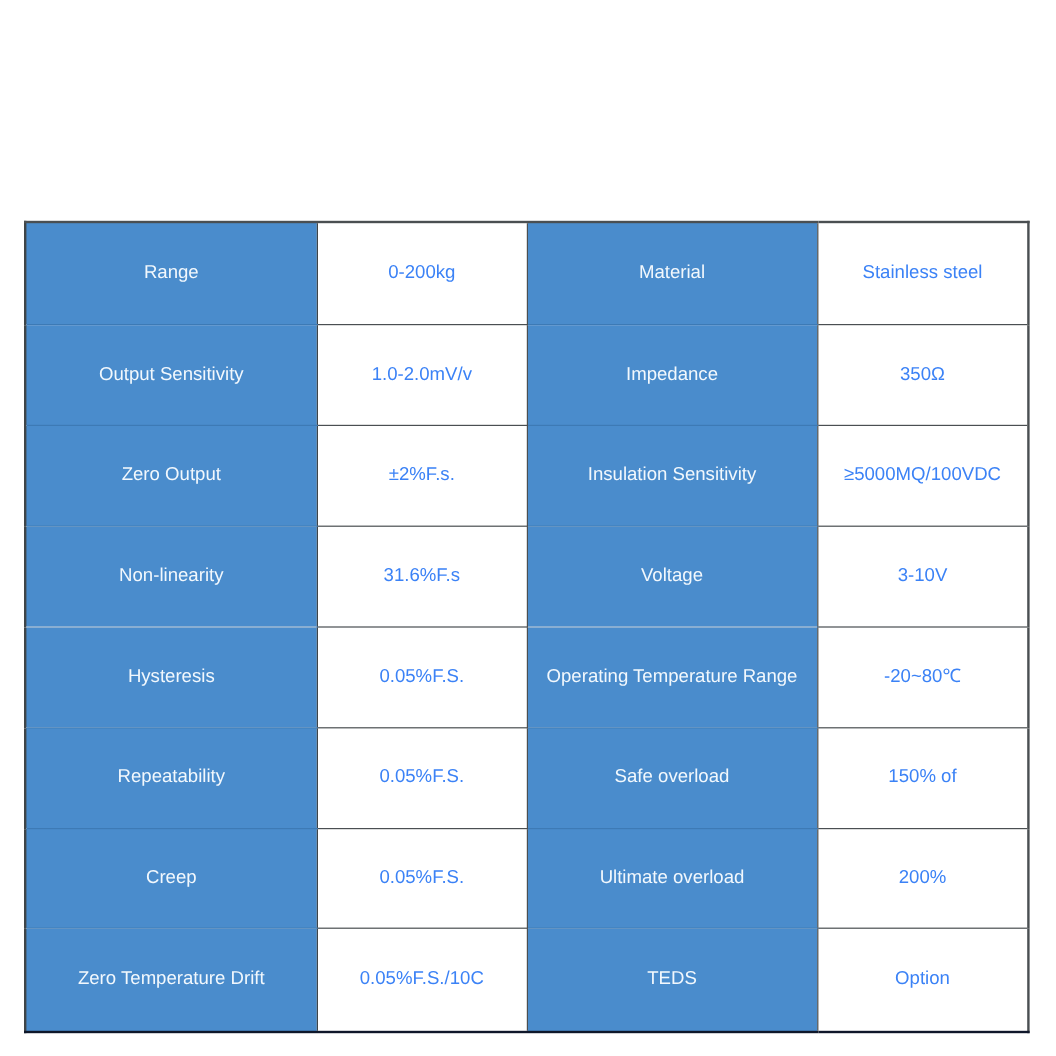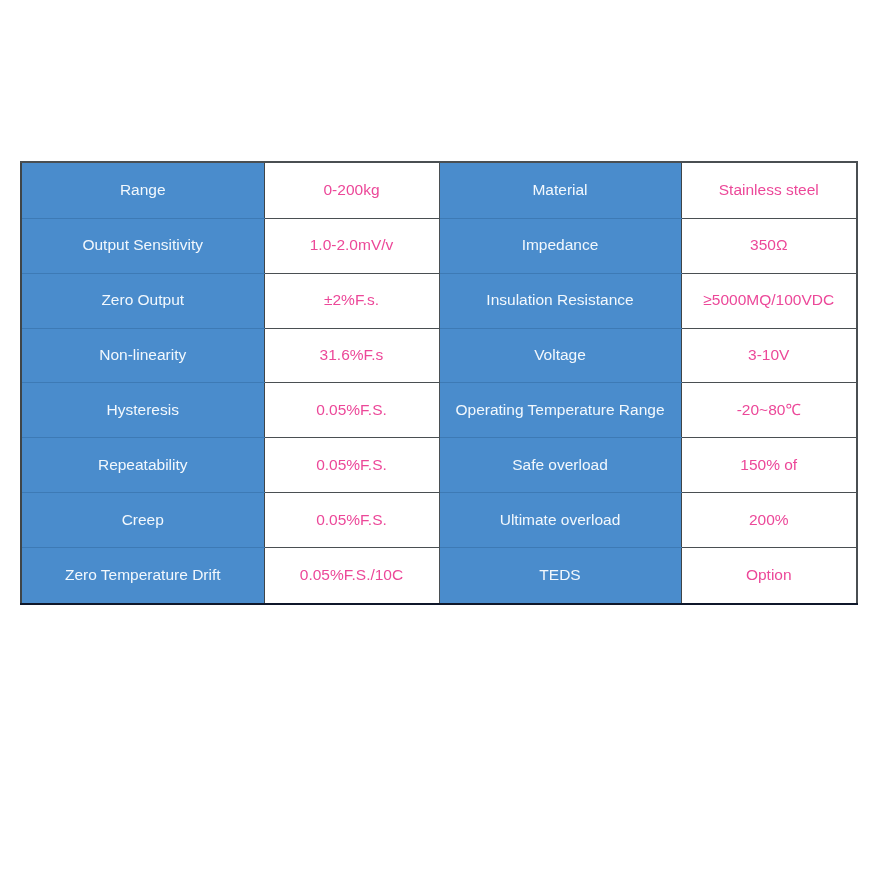--- a/index.html
+++ b/index.html
@@ -11,23 +11,23 @@
     width: 880px;
     height: 880px;
     font-family: "Liberation Sans", sans-serif;
     position: relative;
     overflow: hidden;
   }
 
   #spec-table-wrap {
     position: absolute;
     left: 20px;
-    top: 161px;
+    top: 184px;
     width: 836px;
-    height: 444px;
+    height: 677px;
   }
 
   table.spec-table {
     width: 100%;
     height: 100%;
     border-collapse: collapse;
     table-layout: fixed;
   }
 
   table.spec-table td {
@@ -46,21 +46,21 @@
     color: #f2f8fd;
     border-top: 1px solid #3d7ab5;
     border-bottom: 1px solid #3d7ab5;
     border-left: 1px solid #3f4548;
     border-right: 1px solid #3f4548;
   }
 
   
   td.value-cell {
     background: #ffffff;
-    color: #ec4899;
+    color: #3b82f6;
     border-top: 1px solid #4a4f52;
     border-bottom: 1px solid #4a4f52;
     border-left: 1px solid #4a4f52;
     border-right: 1px solid #4a4f52;
   }
 
   
   tr.spec-row:first-child td {
     border-top: 2px solid #4a4f52;
   }
@@ -100,21 +100,21 @@
         </tr>
         <tr class="spec-row">
           <td class="label-cell col-0">Output Sensitivity</td>
           <td class="value-cell col-1">1.0-2.0mV/v</td>
           <td class="label-cell col-2">Impedance</td>
           <td class="value-cell col-3">350Ω</td>
         </tr>
         <tr class="spec-row">
           <td class="label-cell col-0">Zero Output</td>
           <td class="value-cell col-1">±2%F.s.</td>
-          <td class="label-cell col-2">Insulation Resistance</td>
+          <td class="label-cell col-2">Insulation Sensitivity</td>
           <td class="value-cell col-3">≥5000MQ/100VDC</td>
         </tr>
         <tr class="spec-row">
           <td class="label-cell col-0">Non-linearity</td>
           <td class="value-cell col-1">31.6%F.s</td>
           <td class="label-cell col-2">Voltage</td>
           <td class="value-cell col-3">3-10V</td>
         </tr>
         <tr class="spec-row">
           <td class="label-cell col-0">Hysteresis</td>

